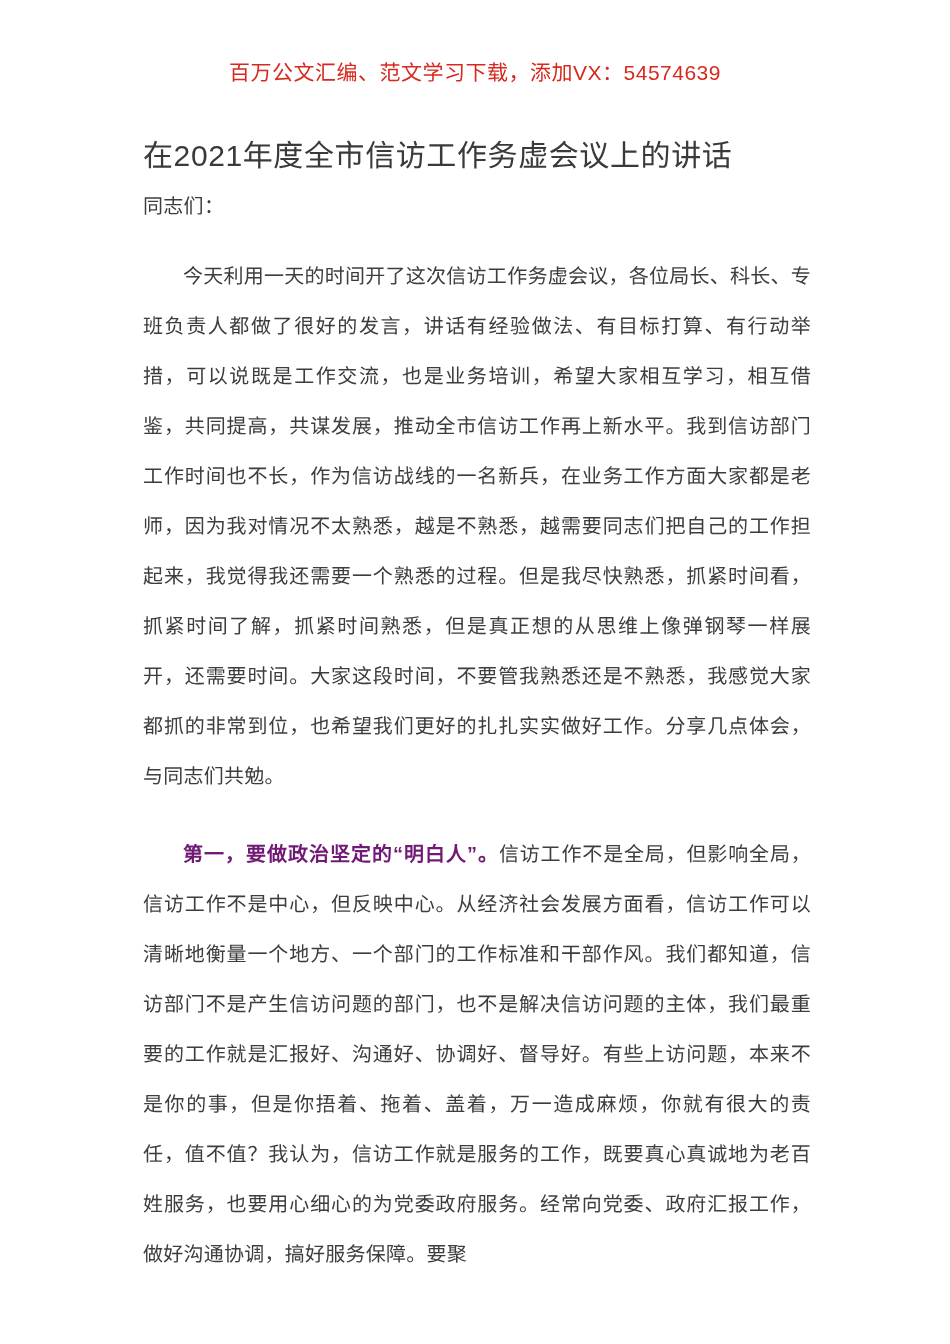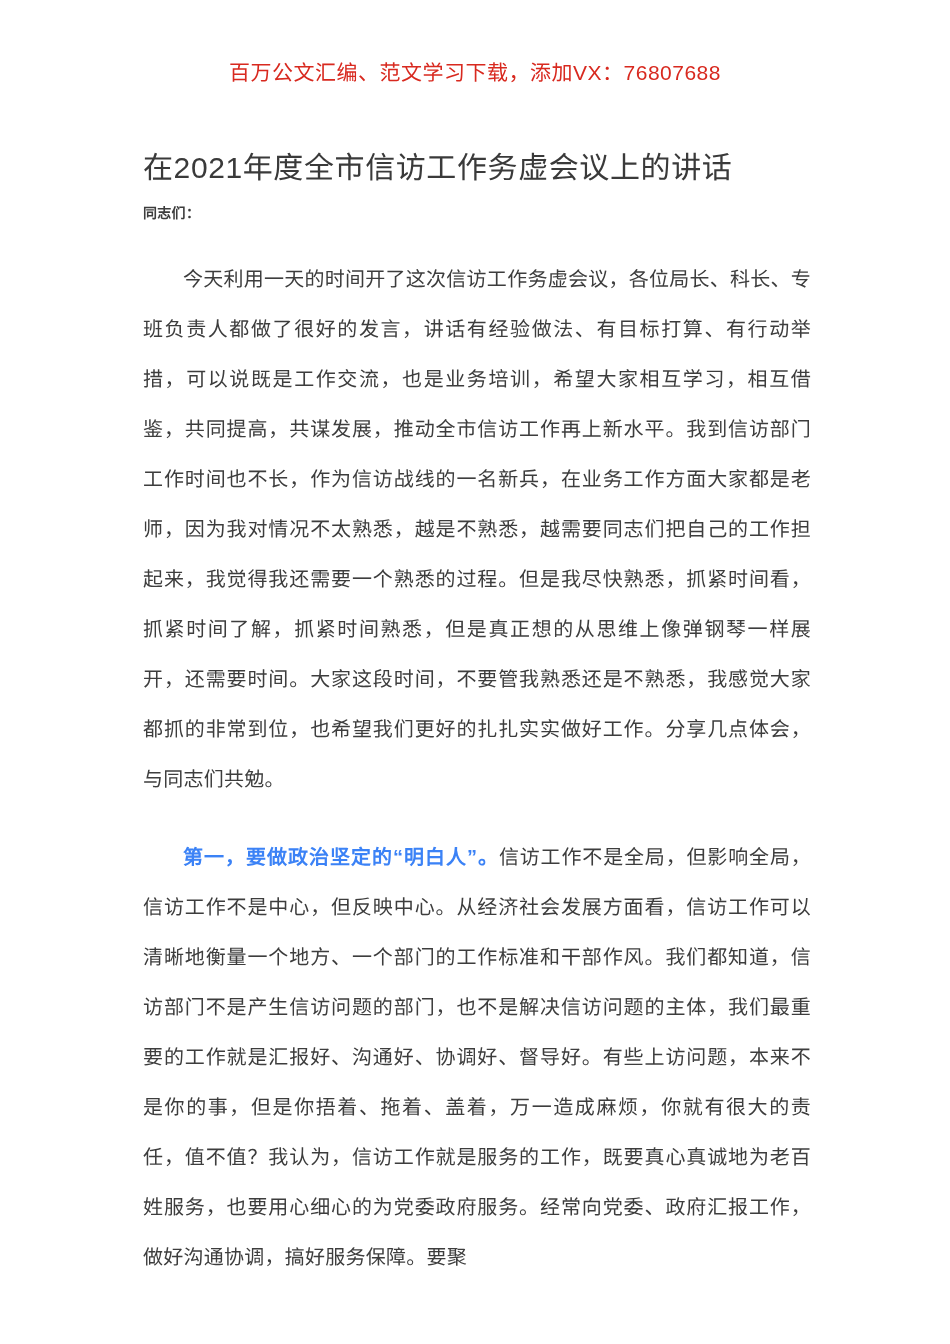--- a/index.html
+++ b/index.html
@@ -36,37 +36,37 @@
     font-weight: 400;
     letter-spacing: 0.5px;
     line-height: 1.2;
     white-space: nowrap;
   }
 
   
   .doc {
     position: absolute;
     left: 143px;
-    top: 148px;
+    top: 136px;
     width: 668px;
   }
 
   .doc-title {
     font-size: 30px;
     font-weight: 400;
     color: #3a3a3a;
     line-height: 1.35;
     letter-spacing: 0.6px;
     margin: 0 0 14px 0;
     text-align: left;
   }
 
   .salutation {
-    font-size: 14px;
-    font-weight: 700;
+    font-size: 20px;
+    font-weight: 400;
     color: #3d3d3d;
     line-height: 1.5;
     letter-spacing: 0.3px;
     margin: 12px 0 0 0;
   }
 
   .body-para {
     font-size: 20px;
     font-weight: 400;
     color: #3d3d3d;
@@ -76,30 +76,30 @@
     text-justify: inter-ideograph;
     text-indent: 2em;
     margin: 0;
   }
 
   .para-gap-lg { margin-top: 30px; }
   .para-gap-md { margin-top: 28px; }
 
   .lead-bold {
     font-weight: 700;
-    color: #3b82f6;
+    color: #701a75;
     letter-spacing: 0.4px;
   }
 </style>
 </head>
 <body>
 
 <div class="page">
 
-  <div class="promo-banner">百万公文汇编、范文学习下载，添加VX：76807688</div>
+  <div class="promo-banner">百万公文汇编、范文学习下载，添加VX：54574639</div>
 
   <div class="doc">
 
     <h1 class="doc-title">在2021年度全市信访工作务虚会议上的讲话</h1>
 
     <p class="salutation">同志们：</p>
 
     <p class="body-para para-gap-lg">今天利用一天的时间开了这次信访工作务虚会议，各位局长、科长、专班负责人都做了很好的发言，讲话有经验做法、有目标打算、有行动举措，可以说既是工作交流，也是业务培训，希望大家相互学习，相互借鉴，共同提高，共谋发展，推动全市信访工作再上新水平。我到信访部门工作时间也不长，作为信访战线的一名新兵，在业务工作方面大家都是老师，因为我对情况不太熟悉，越是不熟悉，越需要同志们把自己的工作担起来，我觉得我还需要一个熟悉的过程。但是我尽快熟悉，抓紧时间看，抓紧时间了解，抓紧时间熟悉，但是真正想的从思维上像弹钢琴一样展开，还需要时间。大家这段时间，不要管我熟悉还是不熟悉，我感觉大家都抓的非常到位，也希望我们更好的扎扎实实做好工作。分享几点体会，与同志们共勉。</p>
 
     <p class="body-para para-gap-md"><span class="lead-bold">第一，要做政治坚定的“明白人”。</span><span>信访工作不是全局，但影响全局，信访工作不是中心，但反映中心。从经济社会发展方面看，信访工作可以清晰地衡量一个地方、一个部门的工作标准和干部作风。我们都知道，信访部门不是产生信访问题的部门，也不是解决信访问题的主体，我们最重要的工作就是汇报好、沟通好、协调好、督导好。有些上访问题，本来不是你的事，但是你捂着、拖着、盖着，万一造成麻烦，你就有很大的责任，值不值？我认为，信访工作就是服务的工作，既要真心真诚地为老百姓服务，也要用心细心的为党委政府服务。经常向党委、政府汇报工作，做好沟通协调，搞好服务保障。要聚</span></p>

